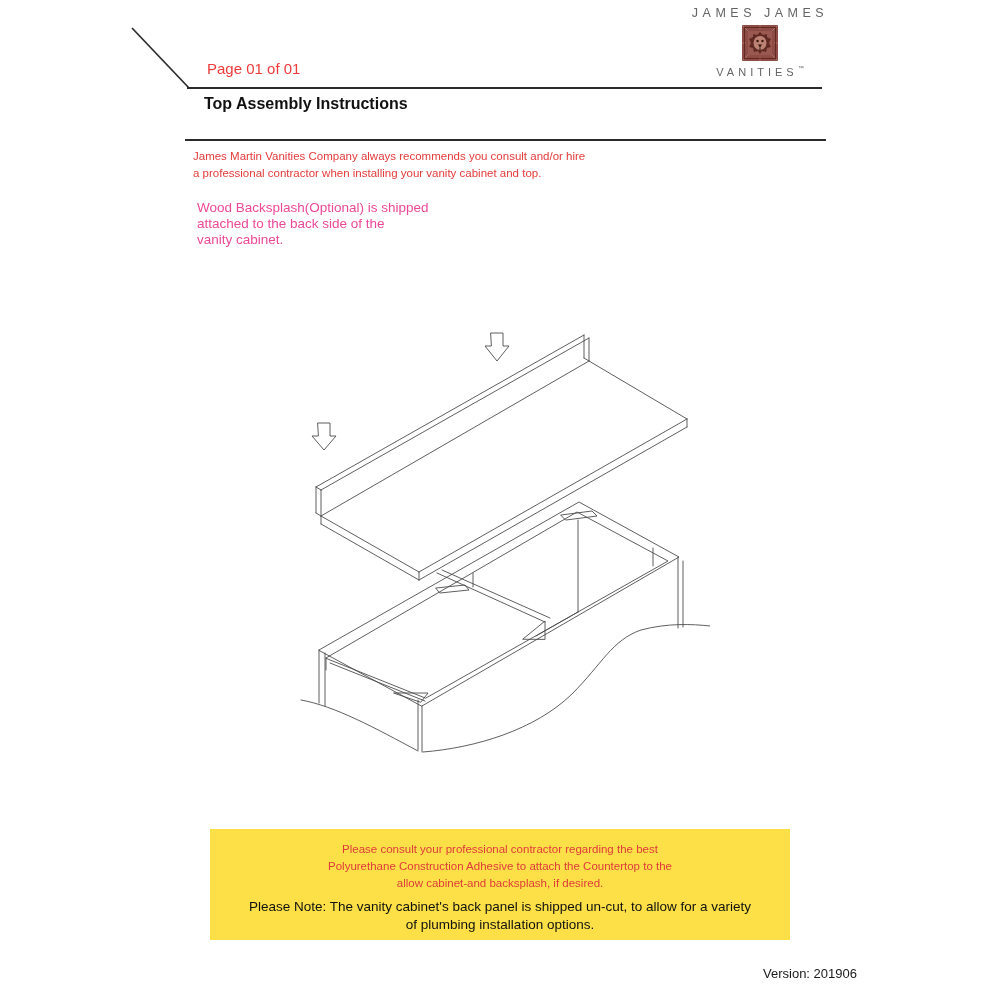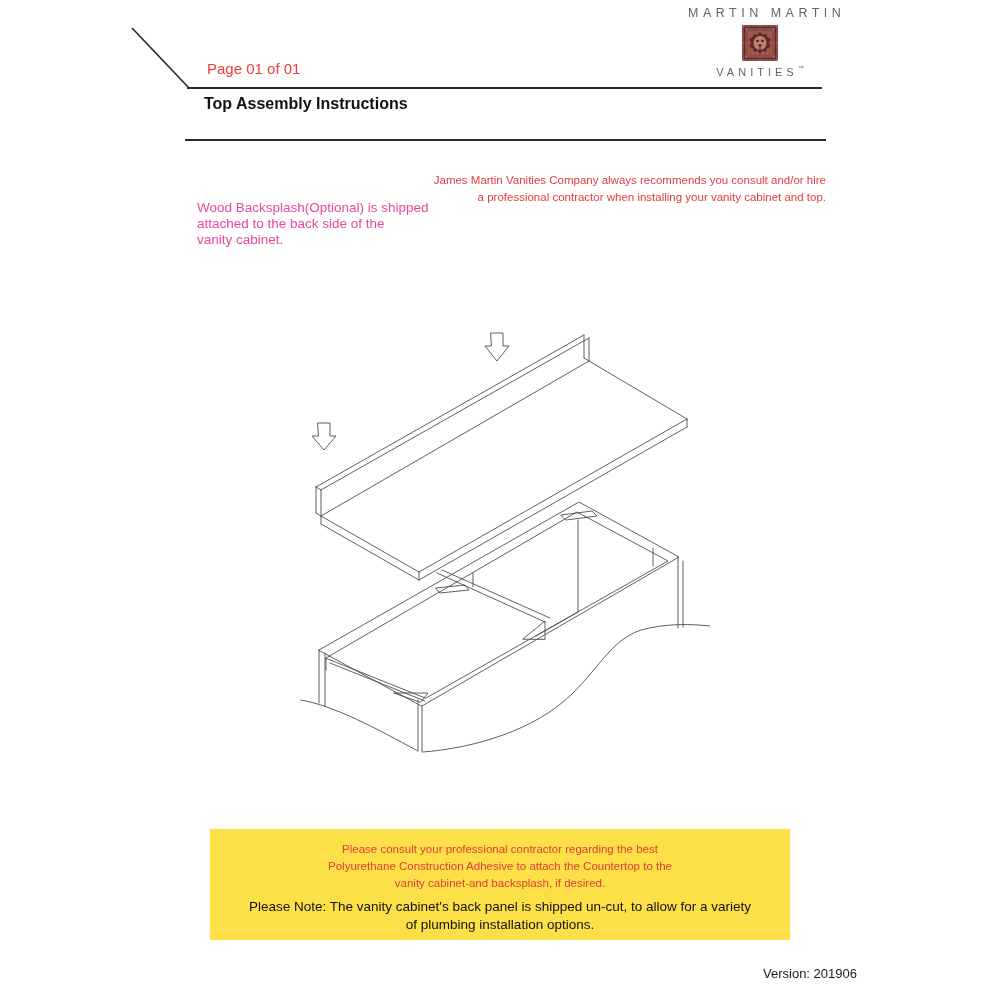--- a/index.html
+++ b/index.html
@@ -18,22 +18,22 @@
   
   .brand{left:688px;top:6px;width:144px;text-align:center;}
   .brand-top{font-size:12.5px;letter-spacing:4.5px;color:#646464;white-space:nowrap;}
   .emblem{margin:5px auto 4px auto;width:36px;height:36px;display:block;}
   .brand-bottom{font-size:11px;letter-spacing:4px;color:#646464;white-space:nowrap;}
   .tm{font-size:6px;vertical-align:6px;letter-spacing:0;}
 
   .page-label{left:207px;top:42px;font-size:15px;color:#ee3a3a;margin-top:18px;}
   .doc-title{left:204px;top:95px;font-size:16px;font-weight:bold;color:#111;}
 
-  .disclaimer{left:185px;top:148px;width:641px;text-align:right;
-    font-size:11.5px;line-height:17px;color:#e53a3a;margin-top:24px;}
+  .disclaimer{left:193px;top:148px;width:641px;text-align:left;
+    font-size:11.5px;line-height:17px;color:#e53a3a;}
 
   .body-note{left:197px;top:200px;width:260px;font-size:13.5px;line-height:15.8px;color:#ec4899;}
 
   .diagram-svg{left:290px;top:325px;width:420px;height:440px;}
 
   .footer-box{left:210px;top:829px;width:580px;height:111px;background:#fde047;}
   .fb-red{margin-top:12px;text-align:center;font-size:11.5px;line-height:17px;color:#e03a3a;}
   .fb-black{margin-top:6px;text-align:center;font-size:13.5px;line-height:17.5px;color:#111;}
 
   .version{left:763px;top:966px;font-size:13px;color:#1a1a1a;}
@@ -43,21 +43,21 @@
 
 <div class="page">
 
   <svg class="abs diag-svg" viewBox="0 0 68 70">
     <line x1="6" y1="6" x2="63" y2="66" stroke="#2b2b2b" stroke-width="1.7"></line>
   </svg>
   <div class="rule rule-1"></div>
   <div class="rule rule-2"></div>
 
   <div class="abs brand">
-    <div class="brand-top">MARTIN MARTIN</div>
+    <div class="brand-top">JAMES JAMES</div>
     <svg class="emblem" viewBox="0 0 36 36">
       <rect width="36" height="36" fill="#8d4c45"></rect>
       <g stroke="#a9766b" stroke-width="1">
         <line x1="0" y1="0" x2="6" y2="6"></line>
           <line x1="36" y1="0" x2="30" y2="6"></line>
         <line x1="0" y1="36" x2="6" y2="30"></line>
           <line x1="36" y1="36" x2="30" y2="30"></line>
         <line x1="18" y1="0" x2="18" y2="4"></line>
           <line x1="18" y1="32" x2="18" y2="36"></line>
         <line x1="0" y1="18" x2="4" y2="18"></line>
@@ -160,21 +160,21 @@
 
       <path d="M301,700 C335,706 375,728 418,751"></path>
       <path d="M423,752 C475,748 535,730 572,694 C602,664 612,640 641,630 C667,623 692,624 710,626"></path>
     </g>
   </svg>
 
   <div class="abs footer-box">
     <div class="fb-red">
       <div>Please consult your professional contractor regarding the best</div>
       <div>Polyurethane Construction Adhesive to attach the Countertop to the</div>
-      <div>vanity cabinet-and backsplash, if desired.</div>
+      <div>allow cabinet-and backsplash, if desired.</div>
     </div>
     <div class="fb-black">
       <div>Please Note: The vanity cabinet's back panel is shipped un-cut, to allow for a variety</div>
       <div>of plumbing installation options.</div>
     </div>
   </div>
 
   <div class="abs version">Version: 201906</div>
 
 </div>

